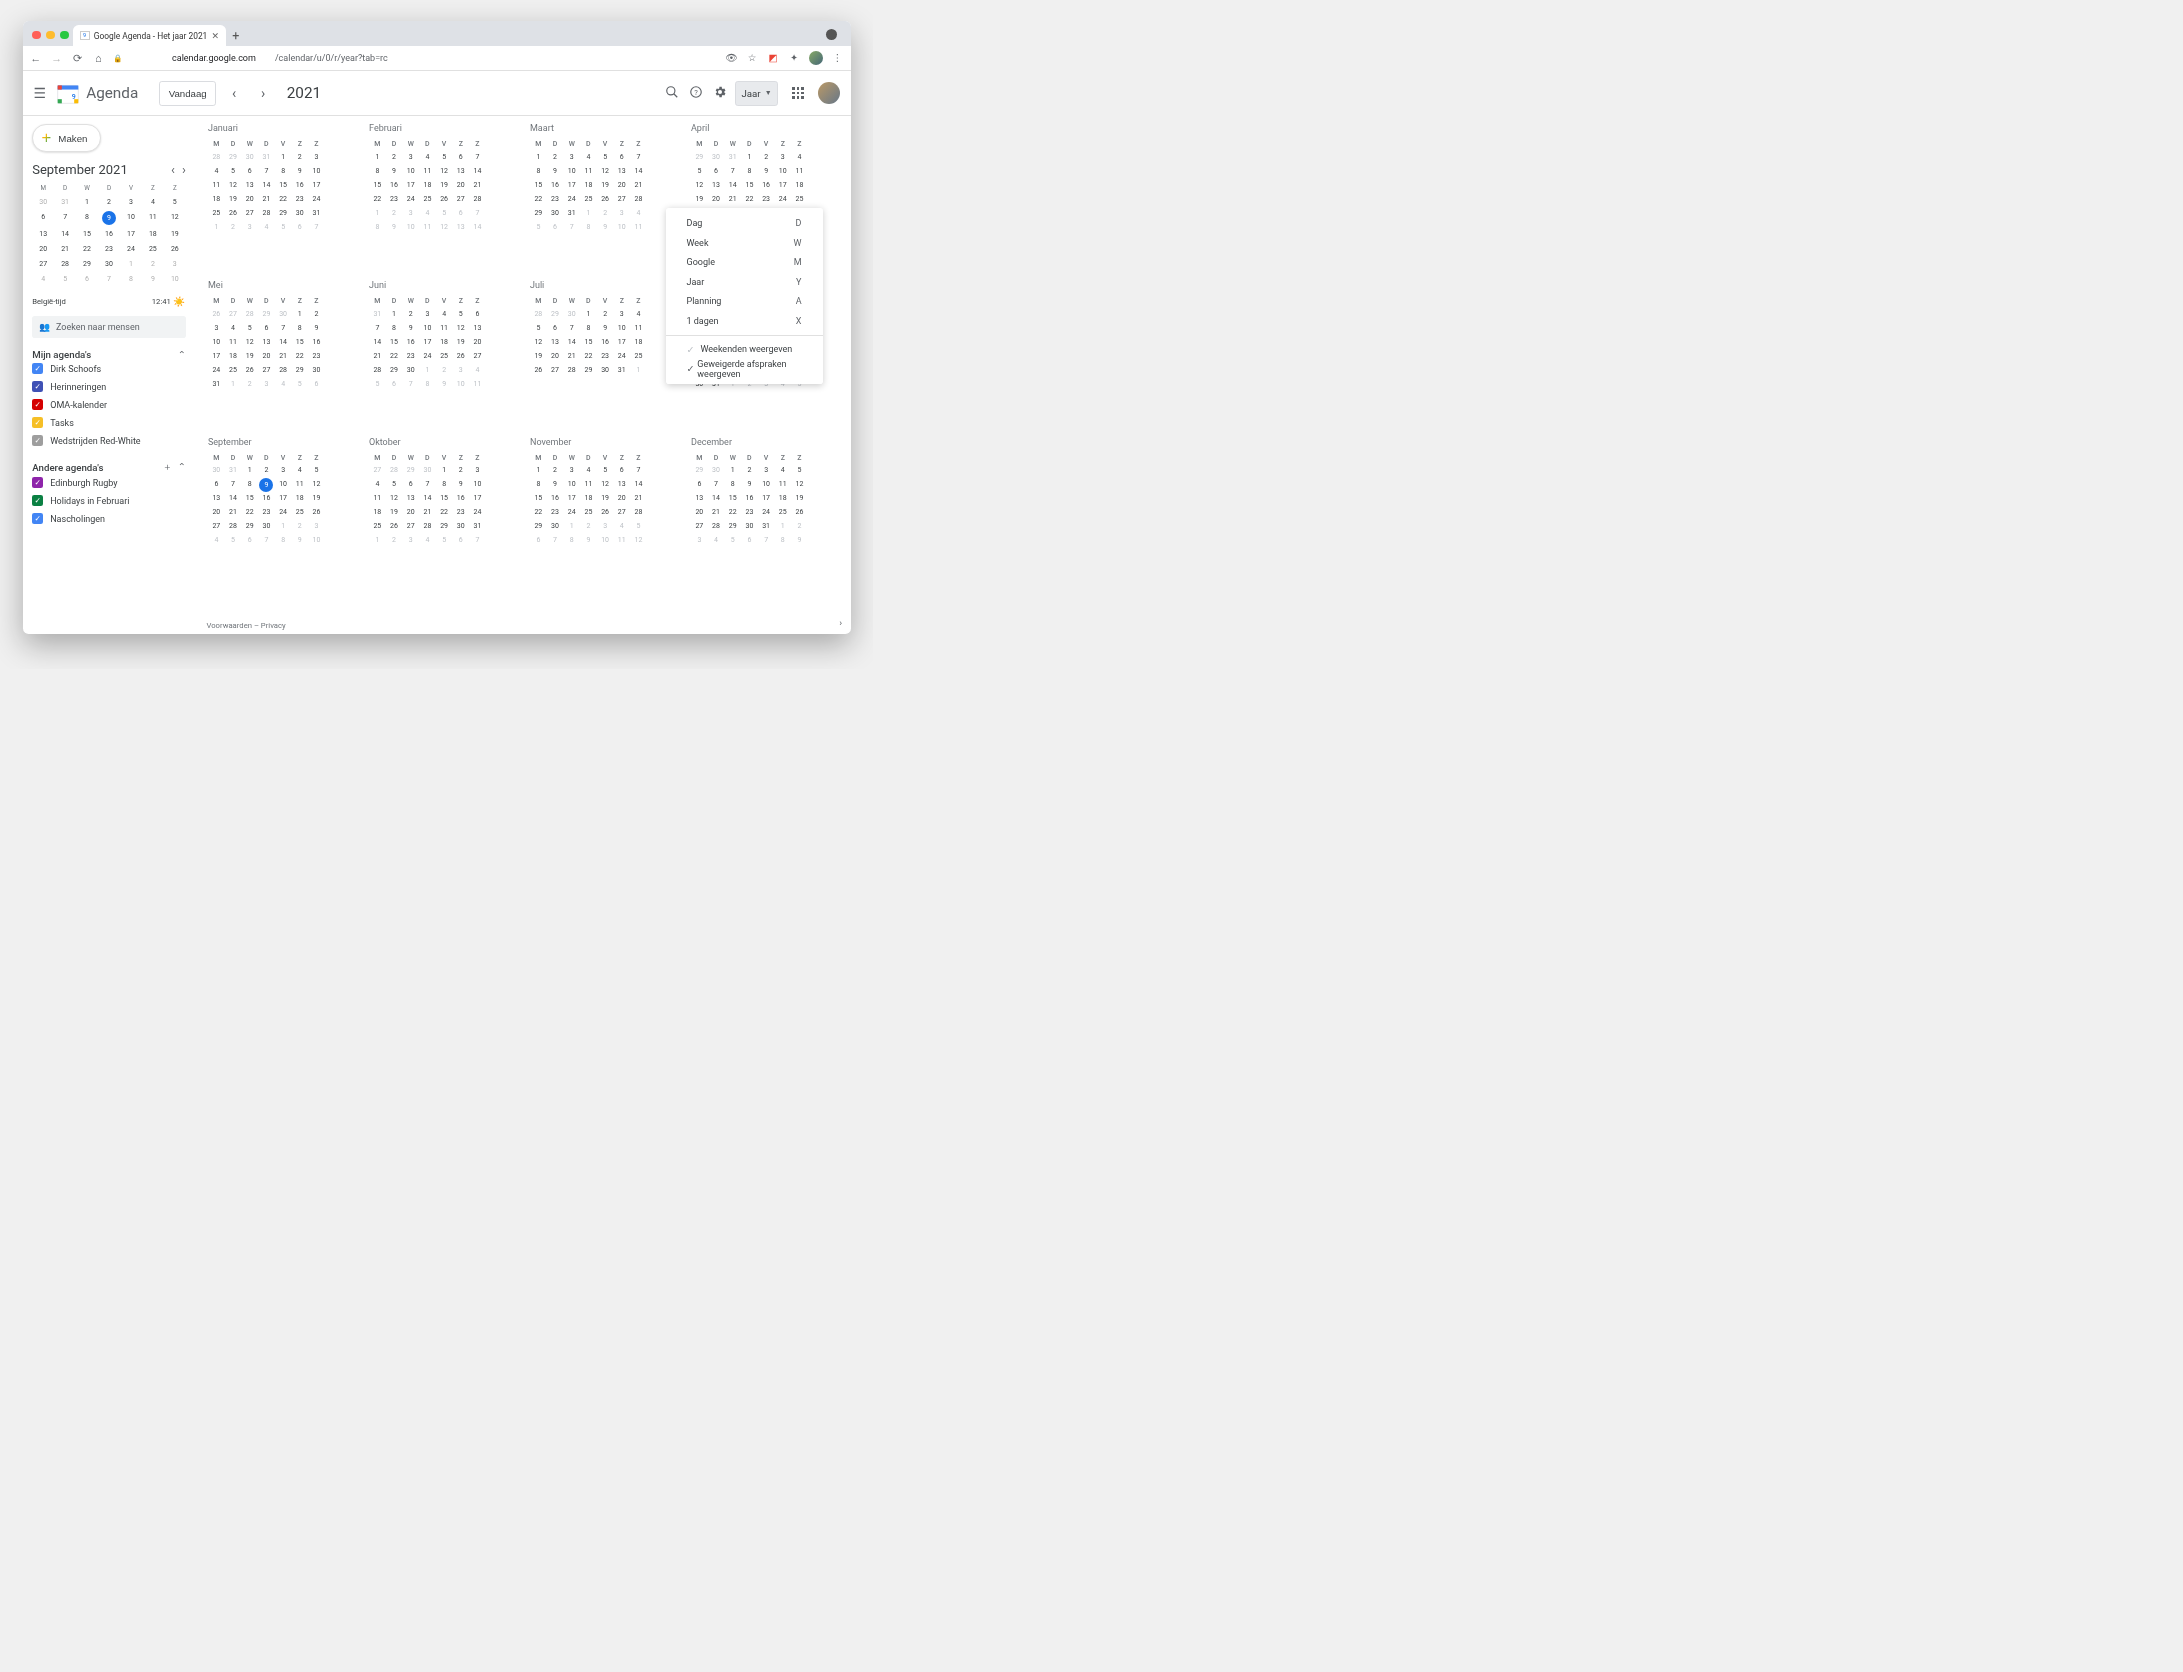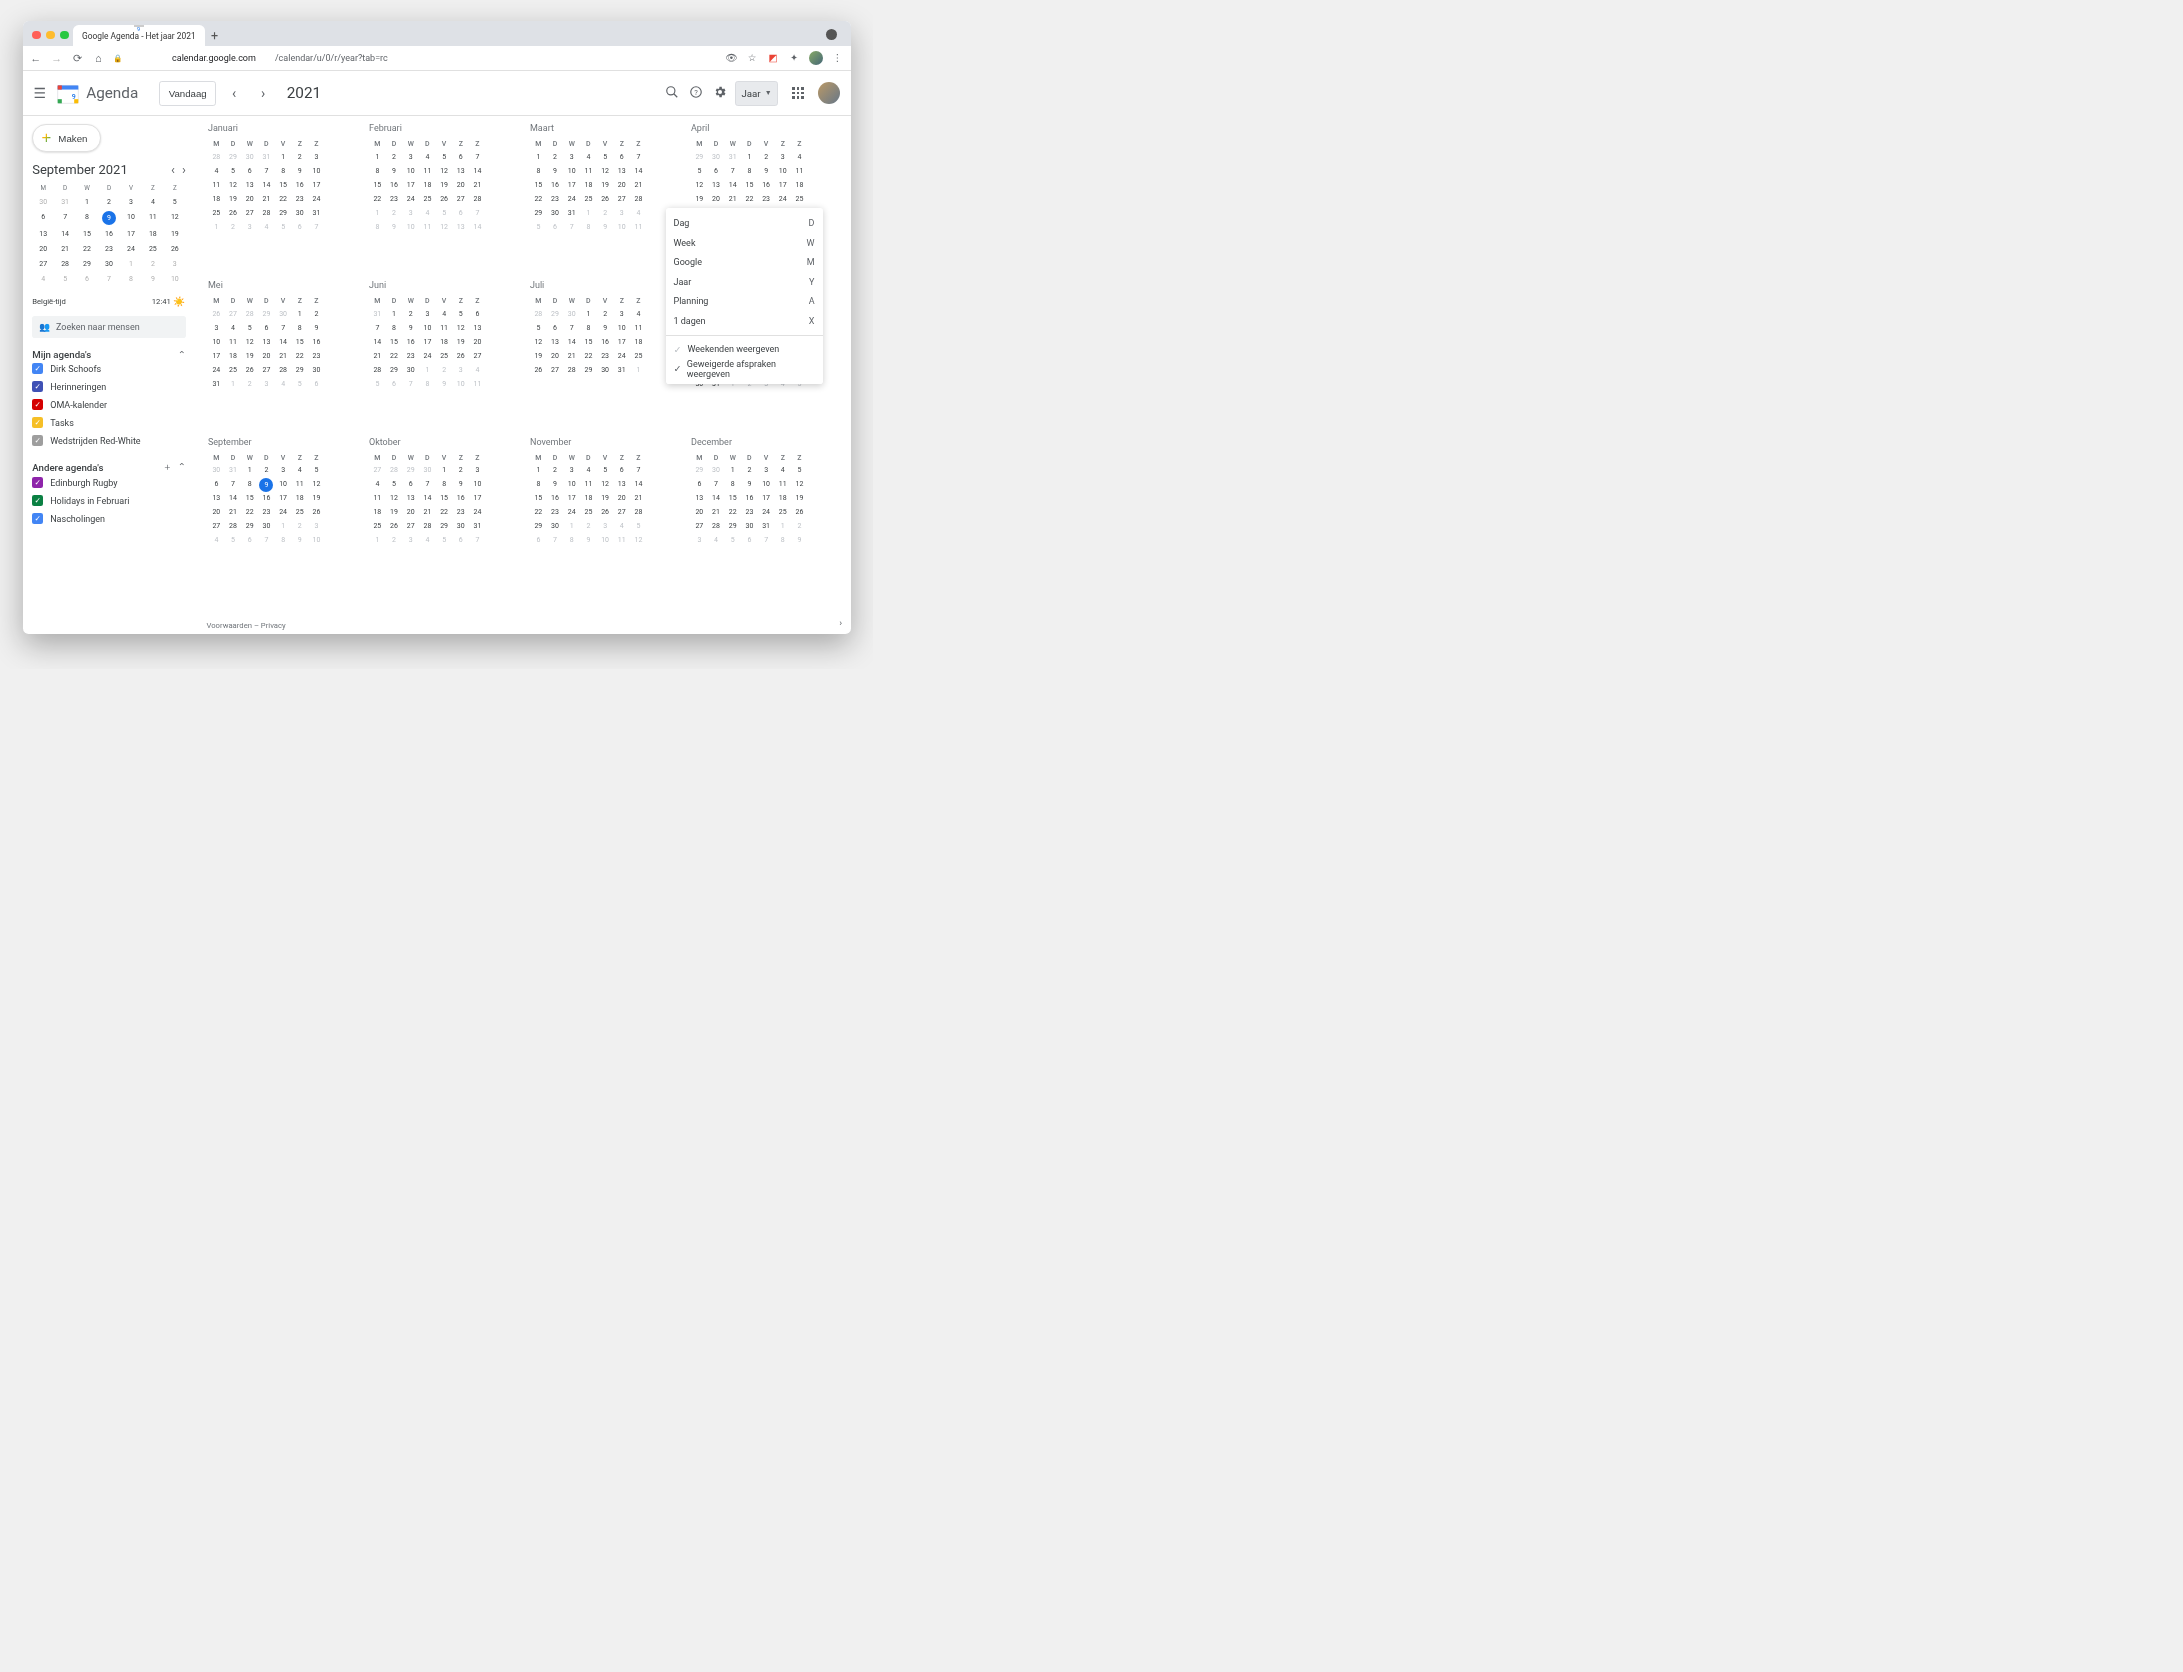--- a/index.html
+++ b/index.html
@@ -29,21 +29,20 @@
     align-items: flex-end;
     padding: 0 5.6px;
   }
   .traffic { display:flex; gap:5.6px; padding:0 4.2px 7px 4.2px;}
   .dot { width:8.4px;height:8.4px;border-radius:50%; }
   .dot.red{background:#ff5f57;} .dot.yel{background:#febc2e;} .dot.grn{background:#28c840;}
   .tab {
     height: 21px; background:#fff; border-radius:5.6px 5.6px 0 0;
     display:flex; align-items:center; gap:4.2px; padding:0 7px; font-size:8.4px; color:#333;
     min-width: 132px;
-    flex-direction: column;
   }
   .tab .favicon { width:9.7px;height:9.7px; background:#fff; border:0.7px solid #ccc; position:relative;}
   .tab .favicon::after{content:"9"; position:absolute; font-size:5.6px; color:#1a73e8; left:2.1px; top:0;}
   .tab .close{margin-left:auto; color:#666; font-size:9px;}
   .new-tab { width:19.5px; text-align:center; color:#555; font-size:12.5px; padding-bottom:2.8px;}
   .tab-strip .spacer{flex:1;}
   .incog { width:11px;height:11px;border-radius:50%;background:#555; margin:0 8.4px 5.6px 0;}
   .omnibox-row {
     height: 25px; background:#fff; border-bottom:0.7px solid #e0e0e0;
     display:flex; align-items:center; padding:0 7px; gap:8.4px;
@@ -77,21 +76,21 @@
   }
   .grid-ico{ display:grid; grid-template-columns:repeat(3,2.8px); grid-template-rows:repeat(3,2.8px); gap:1.4px;}
   .grid-ico span{ background:#5f6368;}
   .profile-pic{ width:22px;height:22px;border-radius:50%; background:linear-gradient(135deg,#b96,#678); cursor:pointer;}
   
   .dropdown {
     position:absolute; right:28px; top:92px; width:157px; background:#fff;
     border-radius:2.8px; box-shadow:0 1.4px 7px rgba(0,0,0,0.2); z-index:100;
     padding:5.6px 0;
   }
-  .dd-item{ display:flex; align-items:center; height:19.5px; padding:0 8px; font-size:9px; color:#3c4043; cursor:pointer;}
+  .dd-item{ display:flex; align-items:center; height:19.5px; padding:0 21px; font-size:9px; color:#3c4043; cursor:pointer;}
   .dd-key{ margin-left:auto; color:#5f6368;}
   .dd-sep{ height:0.7px; background:#e0e0e0; margin:4.2px 0;}
   .dd-check{ width:14px; color:#5f6368; font-size:9.7px;}
   .dd-check.off{color:#bdc1c6;}
   
   .body { flex:1; display:flex; overflow:hidden; position:relative;}
   .sidebar{ width:173px; padding:5.6px 9.7px; overflow-y:auto;}
   .create-btn{
     display:inline-flex; align-items:center; gap:7px; border:0.7px solid #e0e0e0; border-radius:16.7px;
     box-shadow:0 0.7px 2.1px rgba(0,0,0,0.15); height:28px; padding:0 12.5px 0 8.4px; font-size:9.7px; color:#3c4043;

